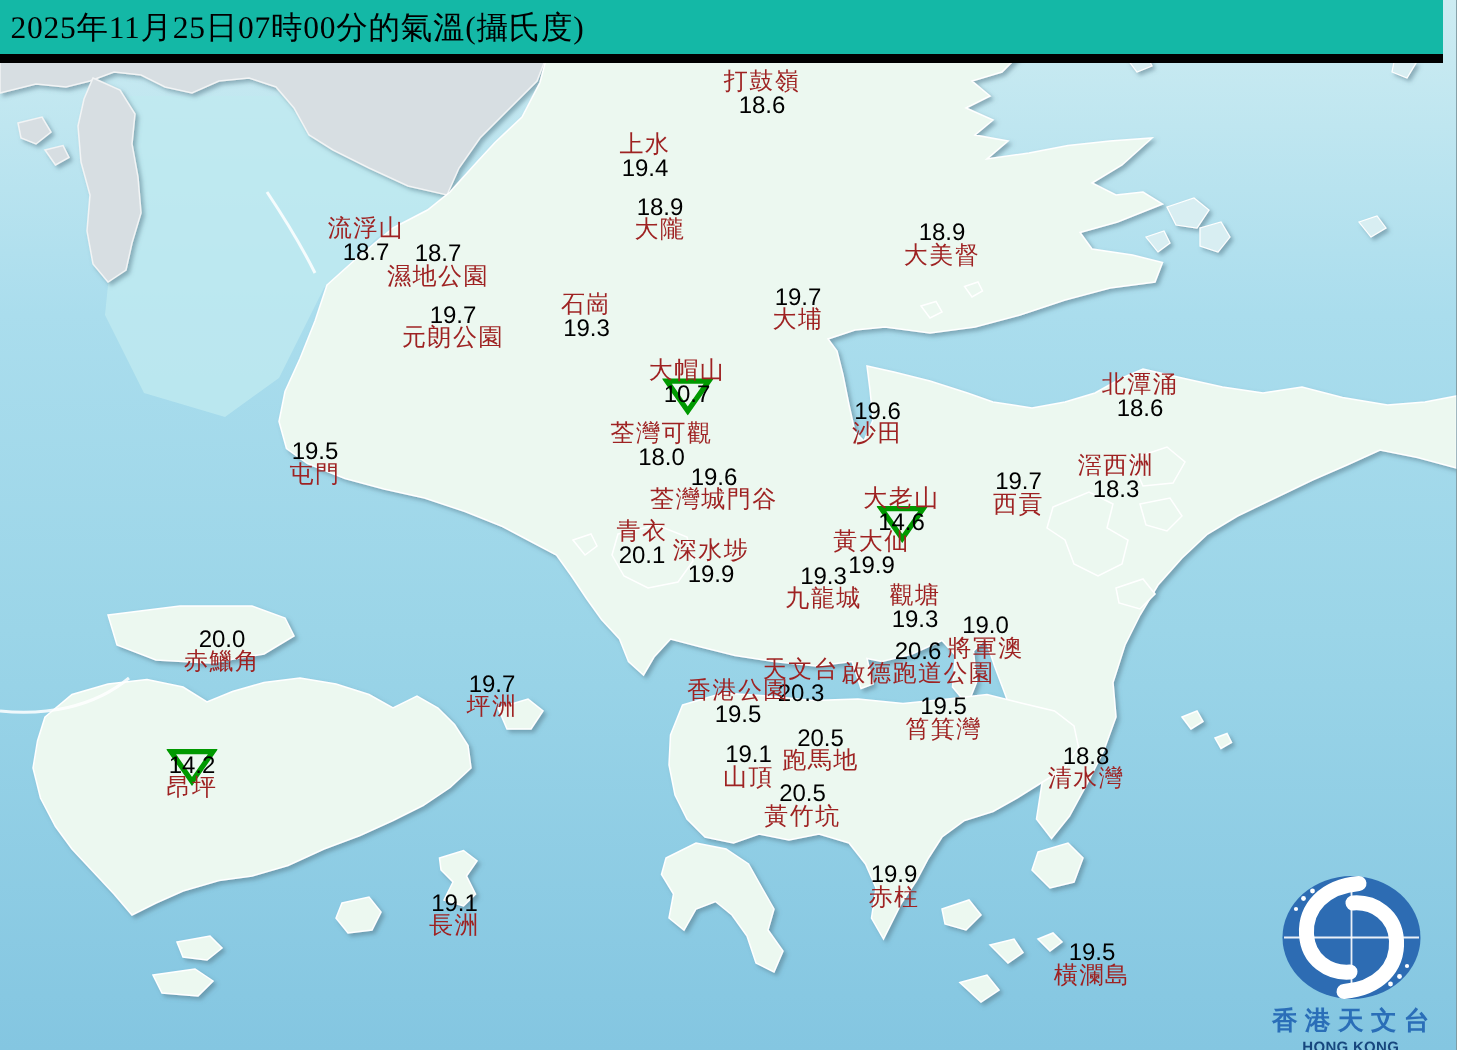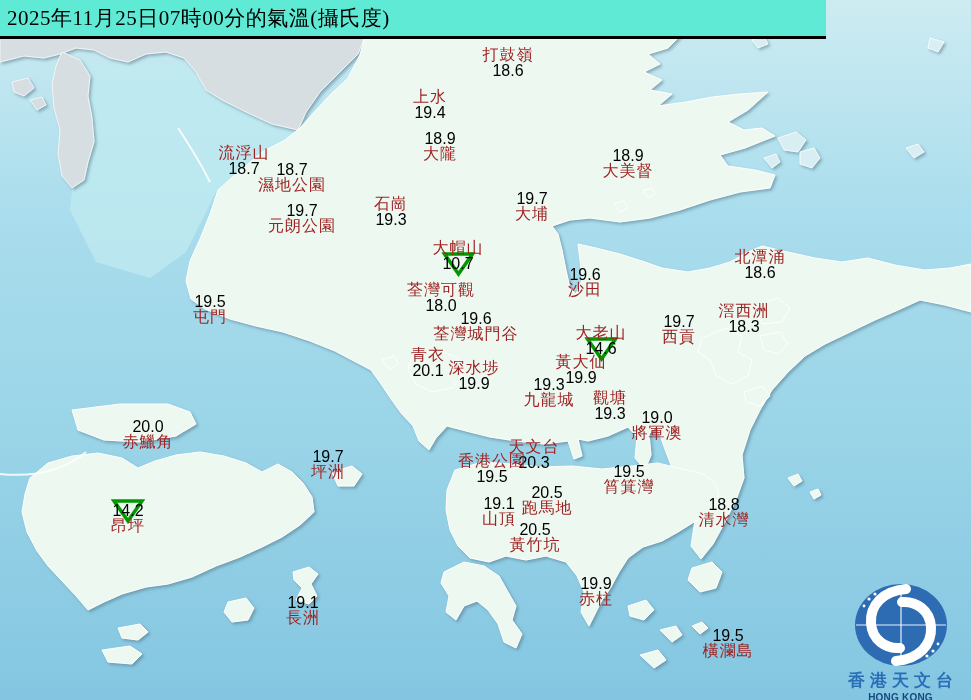--- a/index.html
+++ b/index.html
@@ -1,20 +1,20 @@
 <!DOCTYPE html>
 <html style="--name-color: #9e2222; --temp-color: #000000; --marker-color: #009900; --logo-blue: #2a6eb8; --logo-dark-blue: #17477e;"><head>
 <meta charset="utf-8">
 <style>
   html,body{margin:0;padding:0;background:#666;}
   .screen{position:relative;width:971px;height:700px;overflow:hidden;background:#9bd5e8;
           font-family:"Liberation Sans",sans-serif;}
   .map{position:absolute;left:0;top:0;width:971px;height:700px;display:block;}
-  .titlebar{position:absolute;left:0;top:0;width:826px;height:36px;background:#5eead4;
-            border-bottom:3px solid #000000;display:flex;align-items:center;z-index:30;}
+  .titlebar{position:absolute;left:0;top:0;width:962px;height:36px;background:#14b8a6;
+            border-bottom:6px solid #000000;display:flex;align-items:center;z-index:30;}
   .titlebar span{font-family:"Liberation Serif","DejaVu Serif",serif;font-size:21px;color:#000;
                  letter-spacing:.5px;padding-left:7px;white-space:nowrap;}
   #stations{position:absolute;left:0;top:0;width:971px;height:700px;z-index:20;}
   .station{position:absolute;transform:translateX(-50%);text-align:center;white-space:nowrap;}
   .temp{font:16px/15px "Liberation Sans","DejaVu Sans",sans-serif;color:var(--temp-color,#000);
         position:relative;z-index:2;}
   .sname{font:16px/16px "Liberation Serif","DejaVu Serif",serif;color:var(--name-color,#9e2222);
          letter-spacing:1px;position:relative;z-index:2;}
   .marker{position:absolute;left:50%;transform:translateX(-50%);z-index:1;color:var(--marker-color,#009900);}
   .logo{position:absolute;left:830px;top:576px;width:141px;text-align:center;z-index:25;}
@@ -230,20 +230,24 @@
         <div class="sname">觀塘</div>
         <div class="temp">19.3</div>
       </div>
       <div class="station" style="left: 657px; top: 410px;">
         <div class="temp">19.0</div>
         <div class="sname">將軍澳</div>
       </div>
       <div class="station" style="left: 534px; top: 416px; margin-top: 23px;">
         <div class="sname">天文台</div>
         <div class="temp">20.3</div>
+      </div>
+      <div class="station" style="left: 612px; top: 427px;">
+        <div class="temp">20.6</div>
+        <div class="sname">啟德跑道公園</div>
       </div>
       <div class="station" style="left: 492px; top: 453px;">
         <div class="sname">香港公園</div>
         <div class="temp">19.5</div>
       </div>
       <div class="station" style="left: 629px; top: 464px;">
         <div class="temp">19.5</div>
         <div class="sname">筲箕灣</div>
       </div>
       <div class="station" style="left: 148px; top: 419px;">

